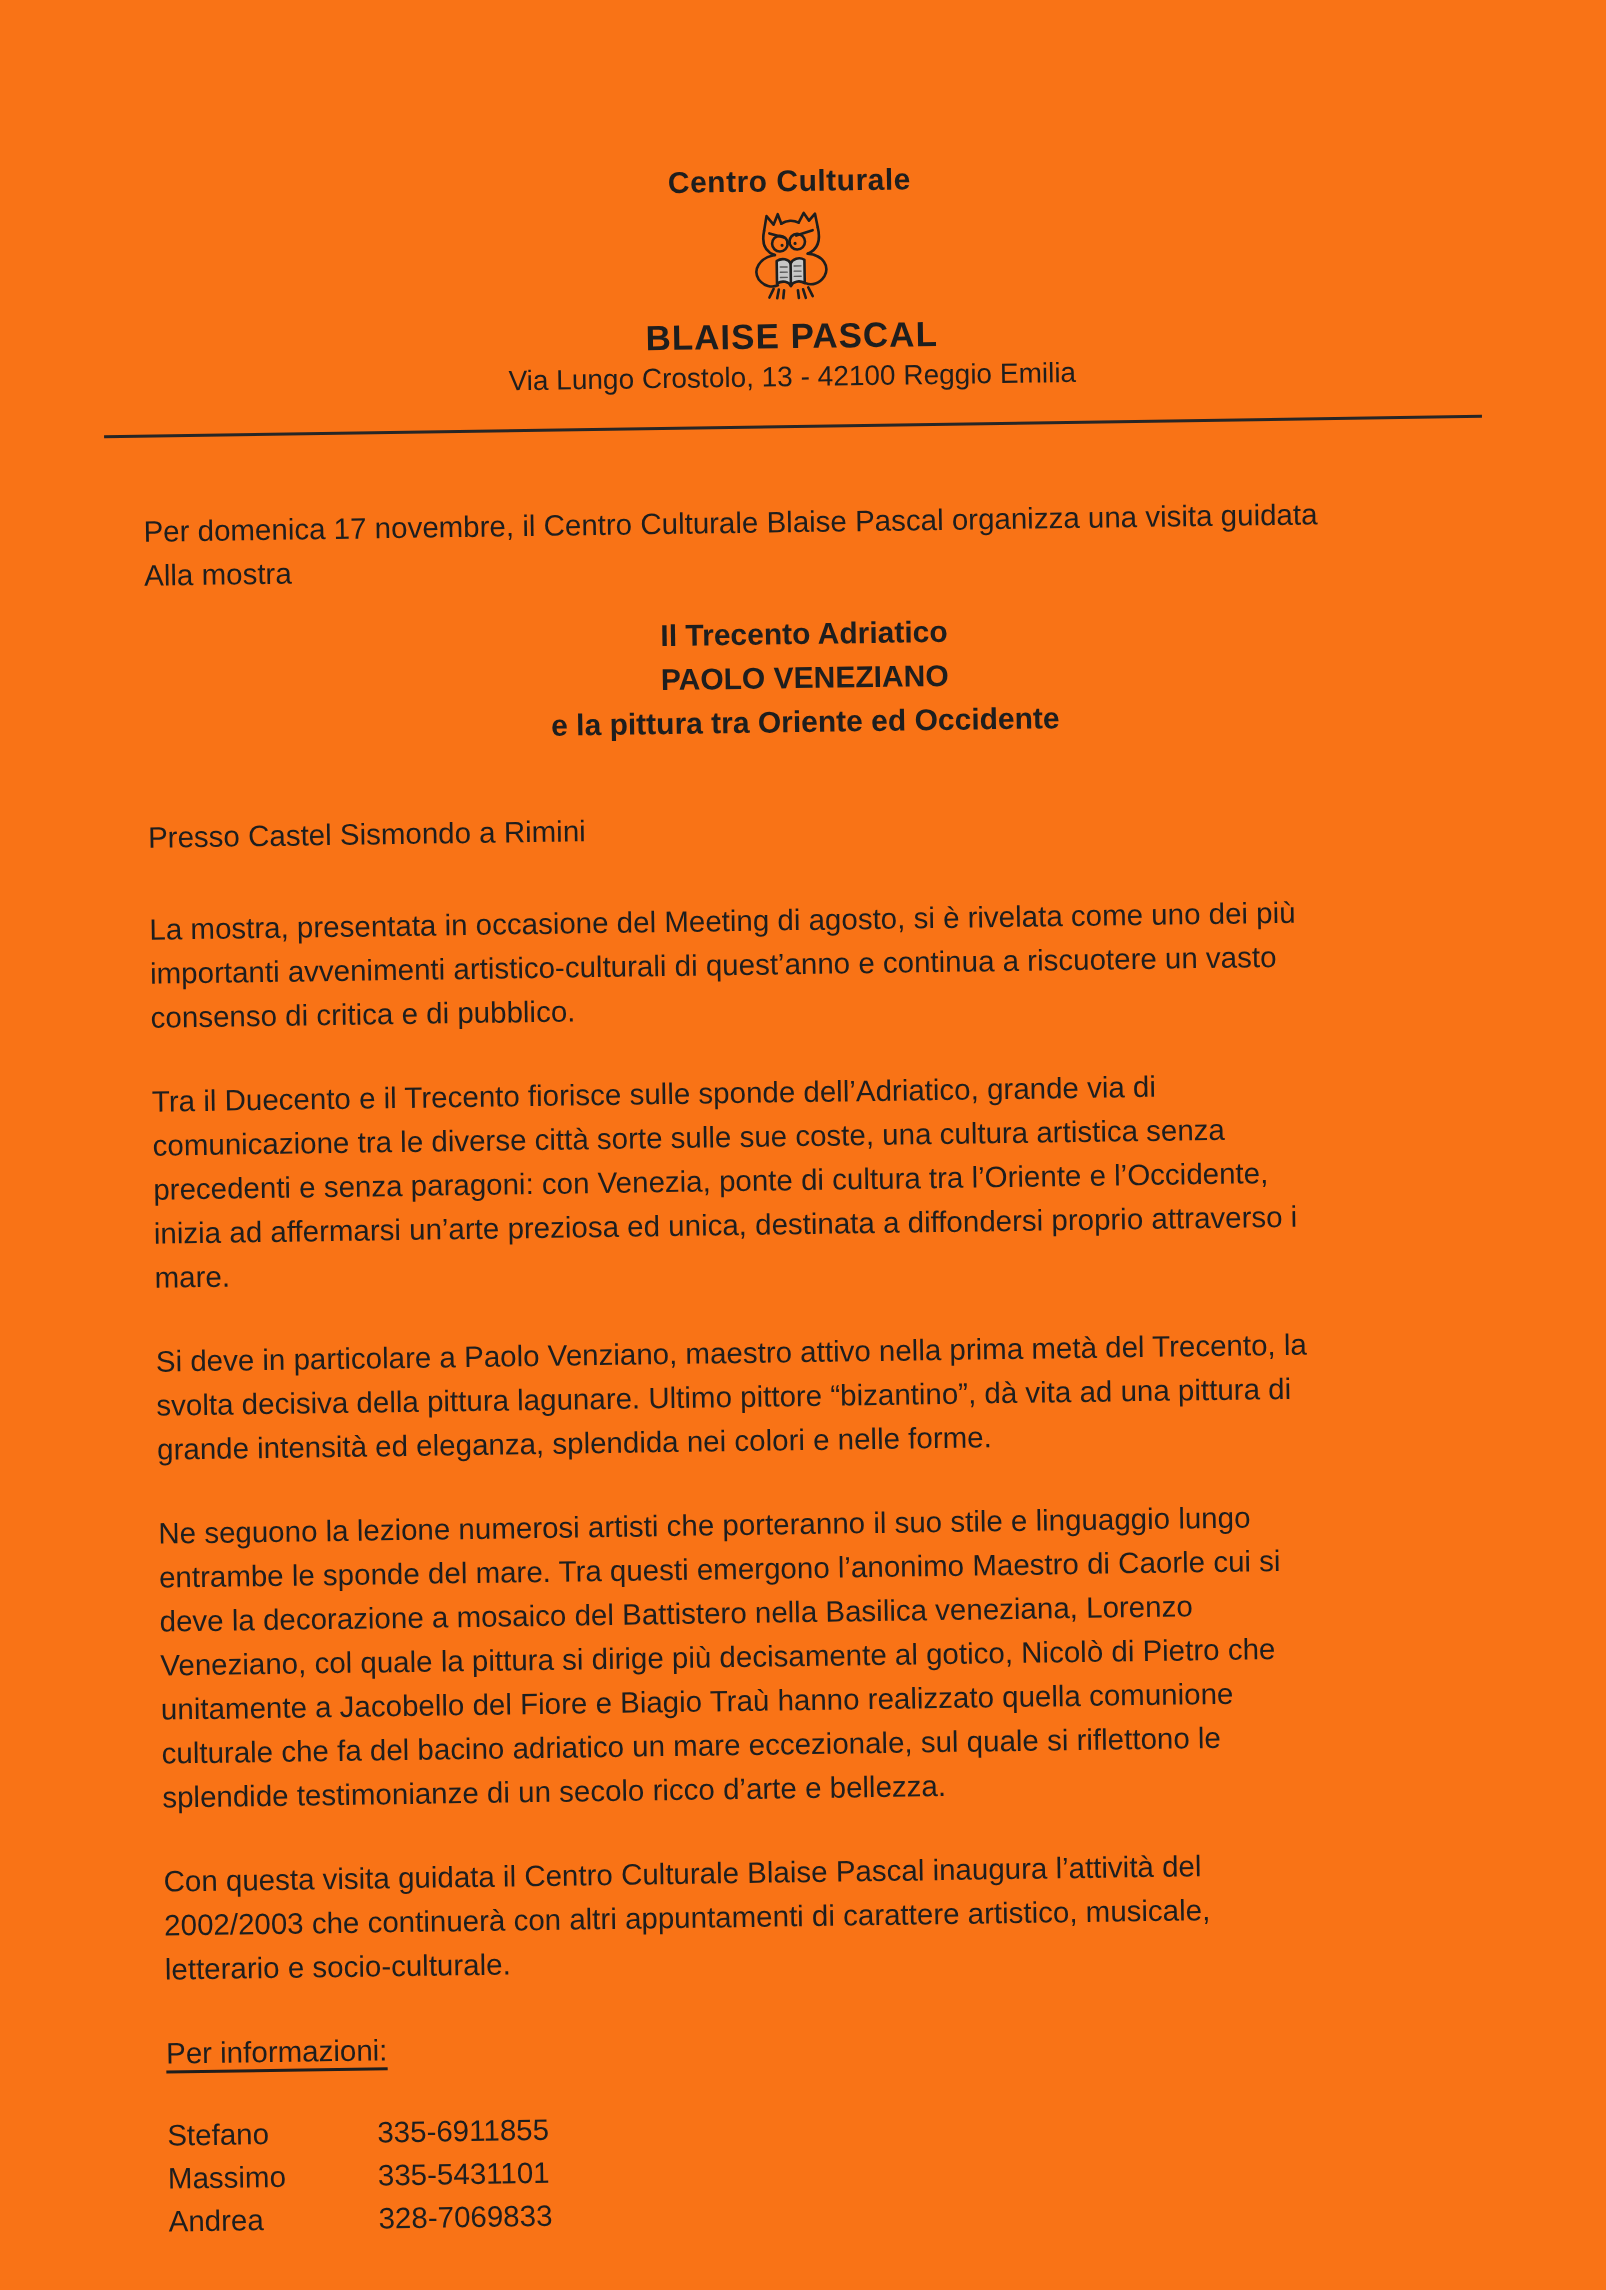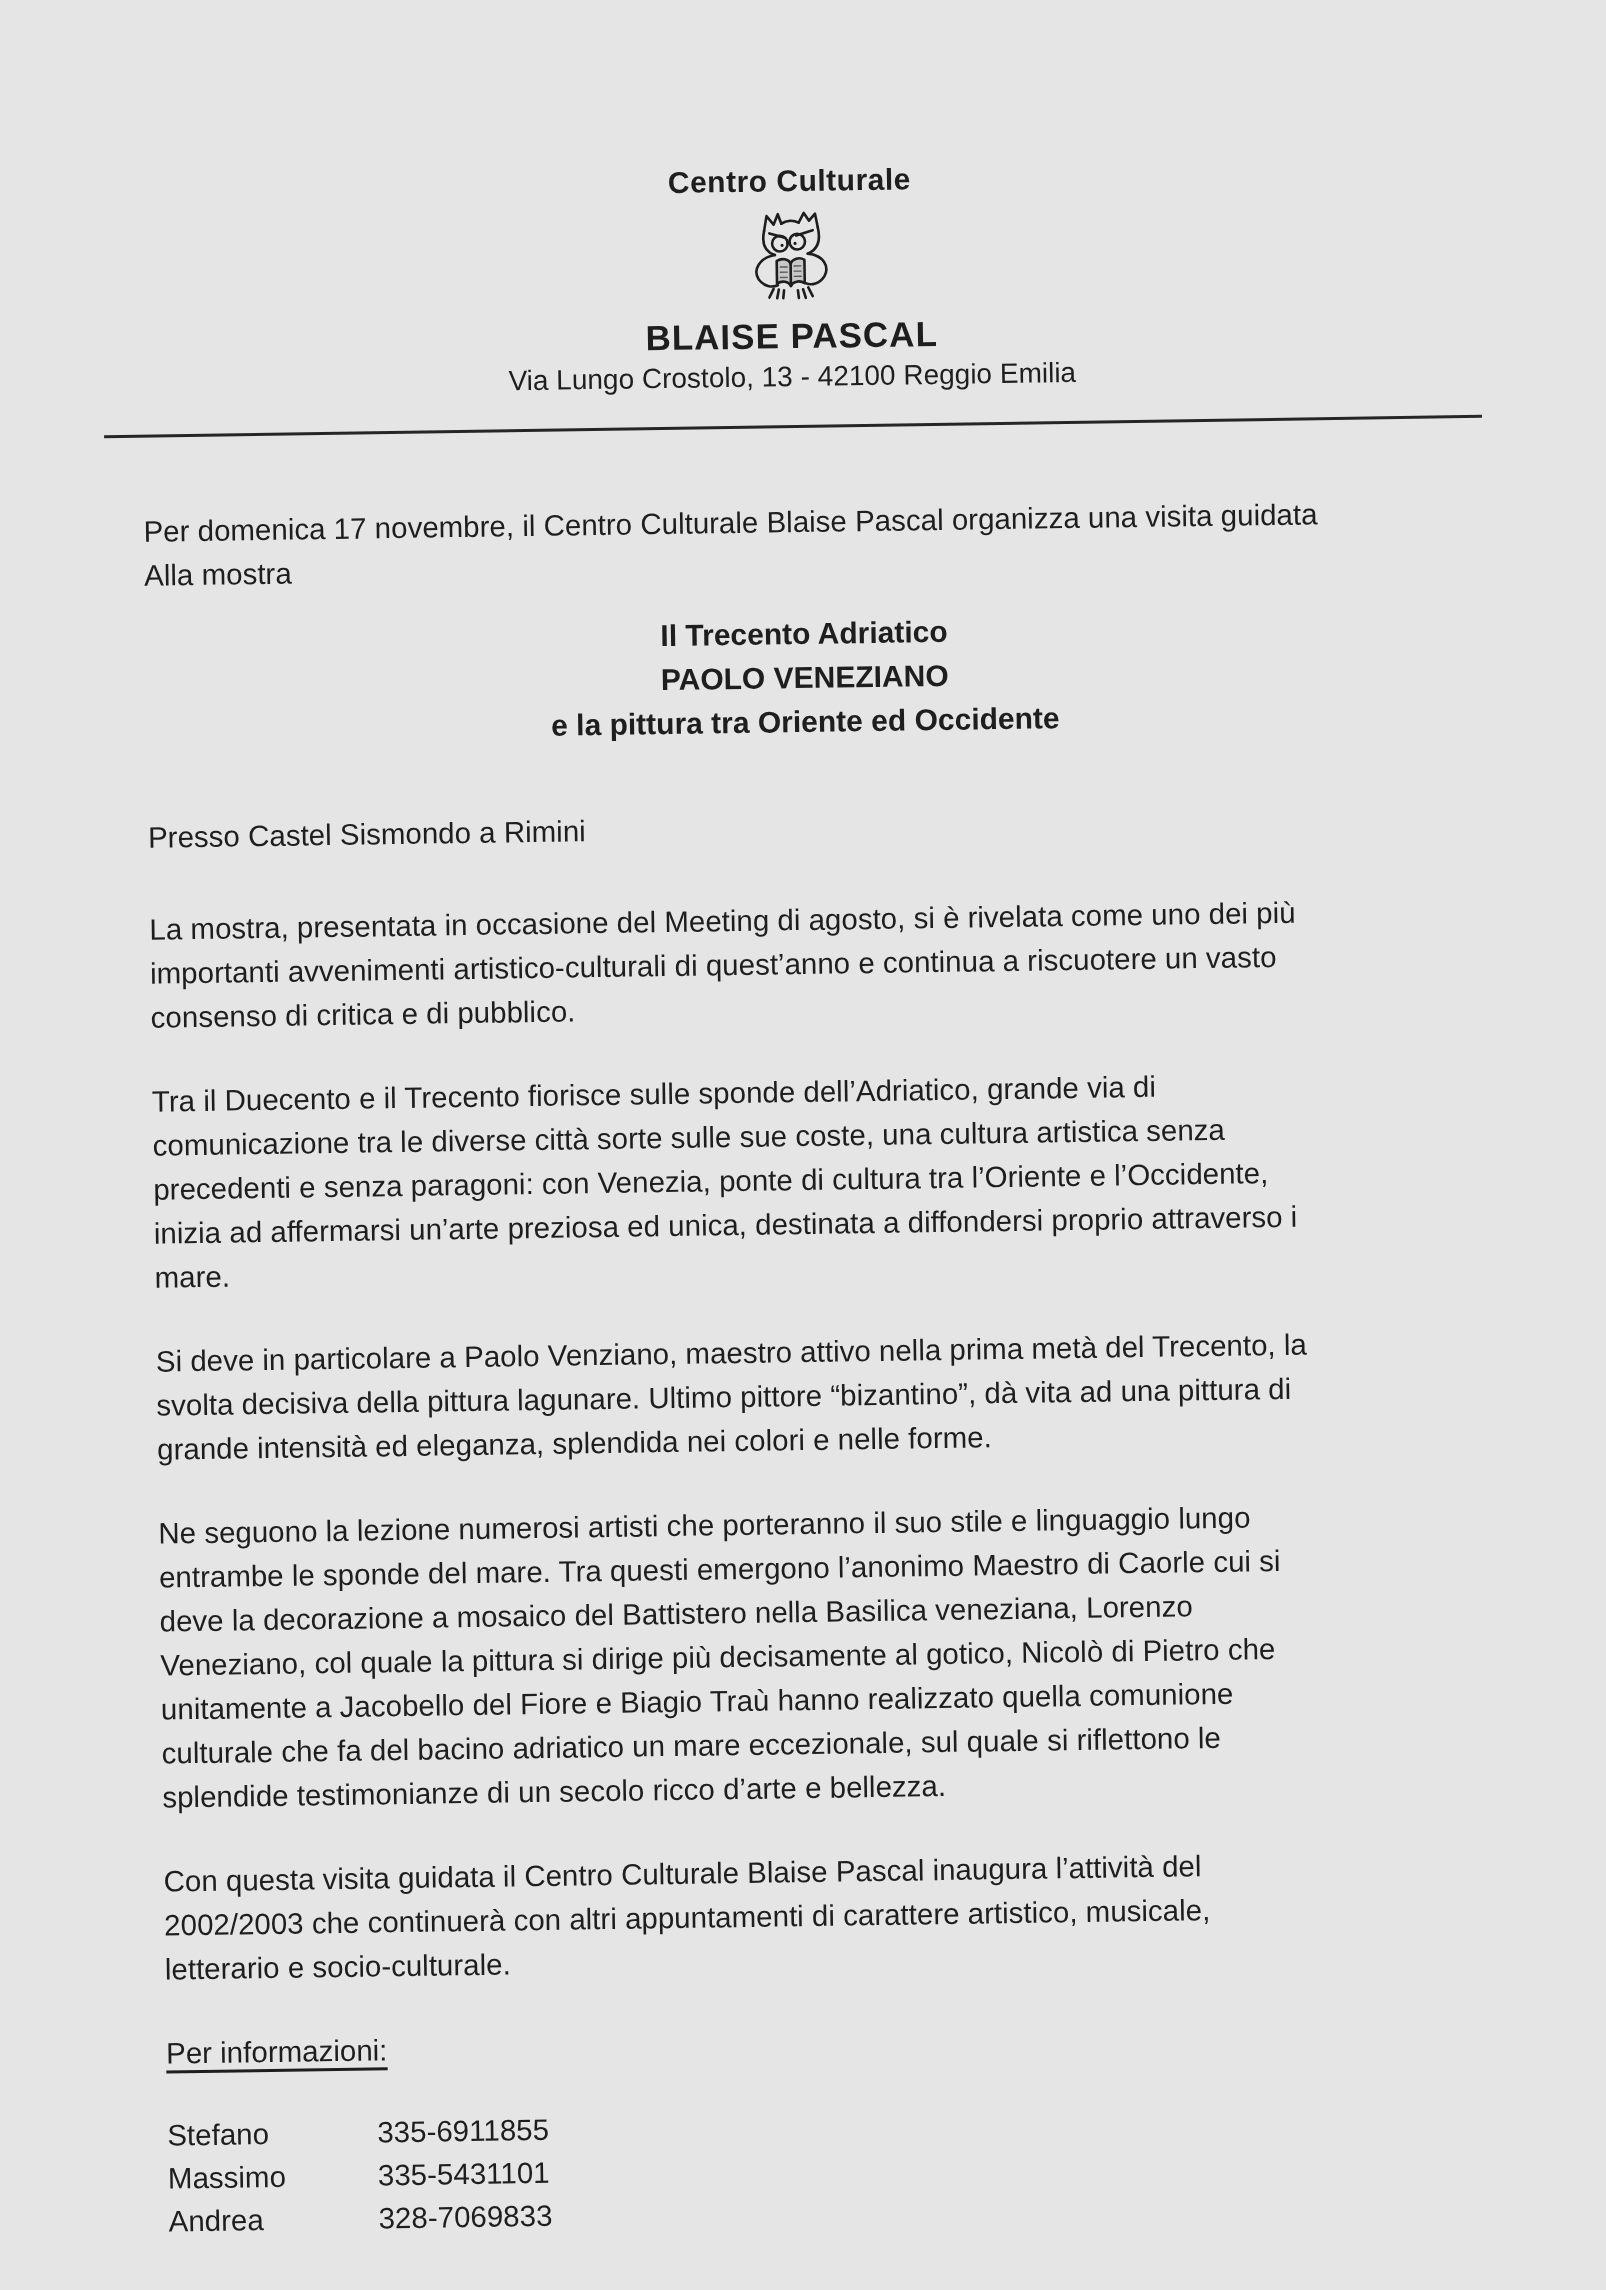--- a/index.html
+++ b/index.html
@@ -4,21 +4,21 @@
 <style>
   html, body {
     margin: 0;
     padding: 0;
     background: #ffffff;
   }
   .sheet {
     position: relative;
     width: 1606px;
     height: 2290px;
-    background: #e5e5e5;
+    background: #f97316;
     overflow: hidden;
     font-family: "Liberation Sans", sans-serif;
     color: #1e1e1e;
   }
   
   .tilt {
     position: absolute;
     inset: 0;
     transform: rotate(-0.85deg);
     transform-origin: 803px 1100px;

